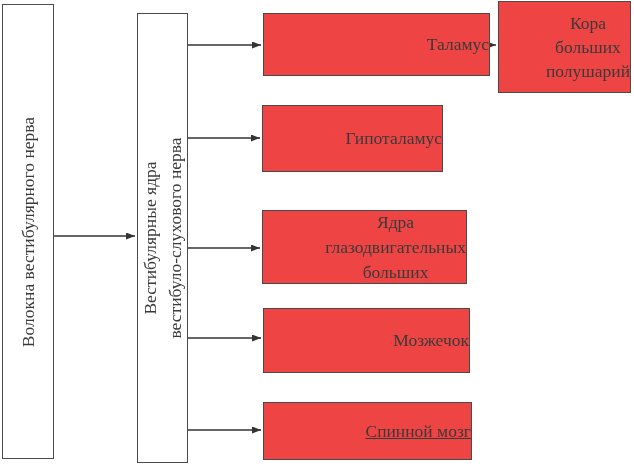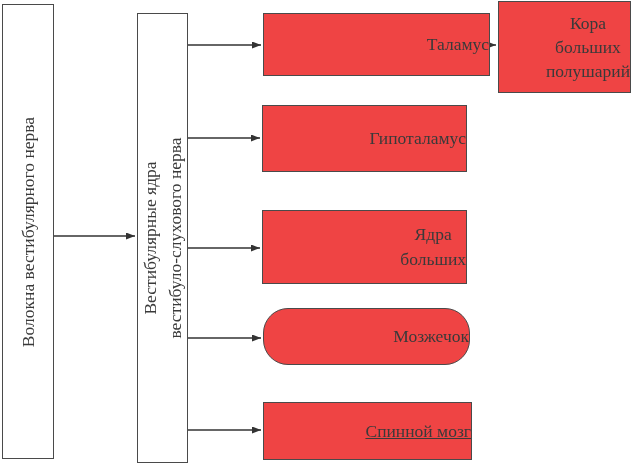--- a/index.html
+++ b/index.html
@@ -39,23 +39,23 @@
     text-align: center;
     font-size: 17.5px;
     line-height: 25px;
   }
   .line { display: block; }
 
   #box-source       { left: 2px;   top: 4px;   width: 52px;  height: 455px; }
   #box-hub          { left: 137px; top: 13px;  width: 51px;  height: 450px; }
   #box-thalamus     { left: 263px; top: 13px;  width: 227px; height: 63px; }
   #box-cortex       { left: 498px; top: 1px;   width: 133px; height: 92px; line-height: 24px; }
-  #box-hypothalamus { left: 262px; top: 105px; width: 205px; height: 67px; }
+  #box-hypothalamus { left: 262px; top: 105px; width: 181px; height: 67px; }
   #box-oculomotor   { left: 262px; top: 210px; width: 205px; height: 74px; }
-  #box-cerebellum   { left: 263px; top: 308px; width: 207px; height: 57px; border-radius: 25px; }
+  #box-cerebellum   { left: 263px; top: 308px; width: 207px; height: 65px; }
   #box-spinal       { left: 263px; top: 402px; width: 209px; height: 58px; text-decoration: underline; }
 
   svg.connectors {
     position: absolute;
     left: 0; top: 0;
     width: 634px;
     height: 466px;
     pointer-events: none;
   }
   svg.connectors path.conn {
@@ -107,20 +107,21 @@
     </div>
   </div>
 
   <div class="box" id="box-hypothalamus">
     <span>Гипоталамус</span>
   </div>
 
   <div class="box" id="box-oculomotor">
     <div>
       <span class="line">Ядра</span>
+      <span class="line">глазодвигательных</span>
       <span class="line">больших</span>
     </div>
   </div>
 
   <div class="box" id="box-cerebellum">
     <span>Мозжечок</span>
   </div>
 
   <div class="box" id="box-spinal">
     <span>Спинной мозг</span>

